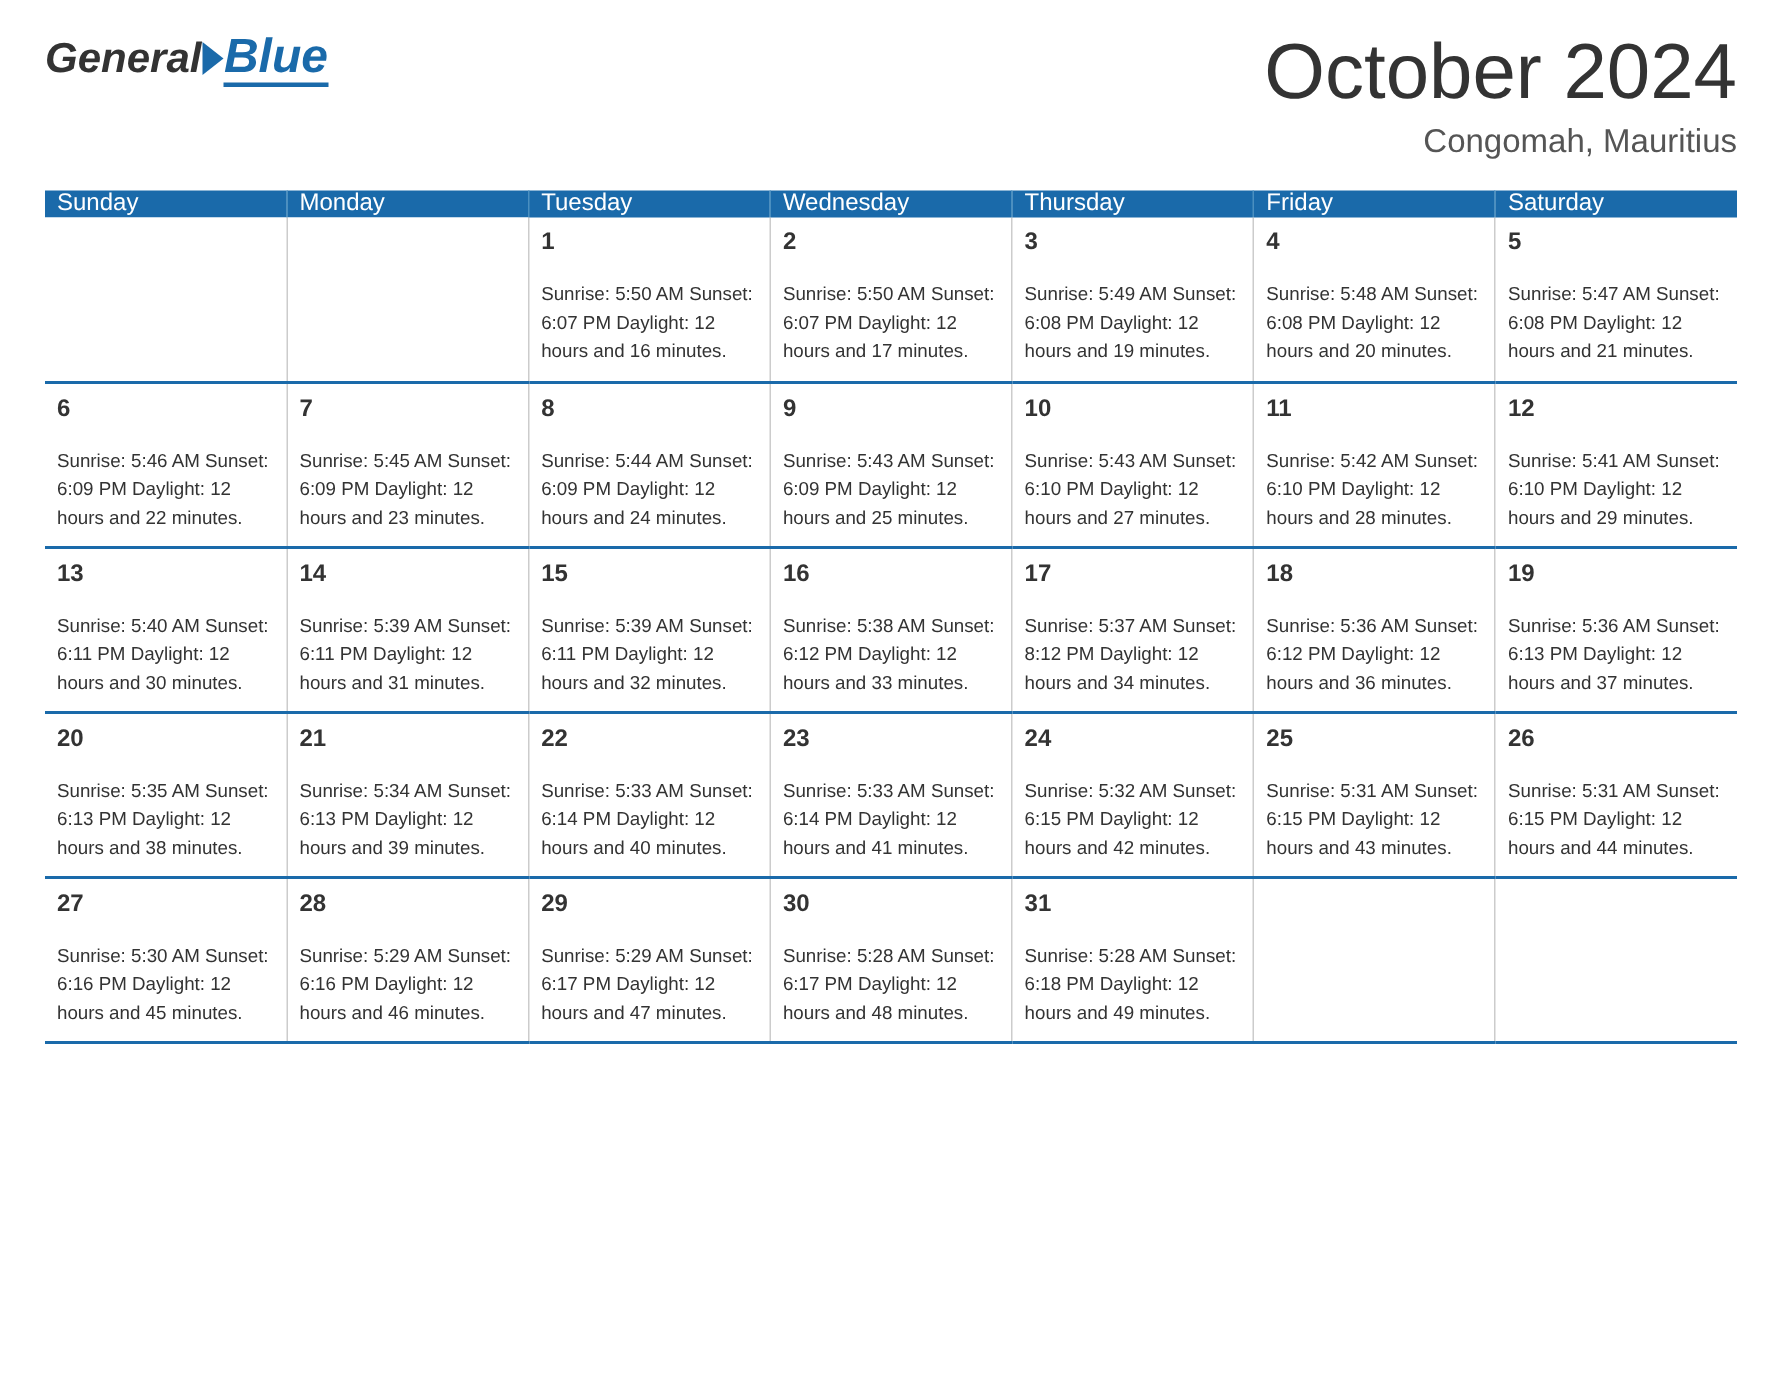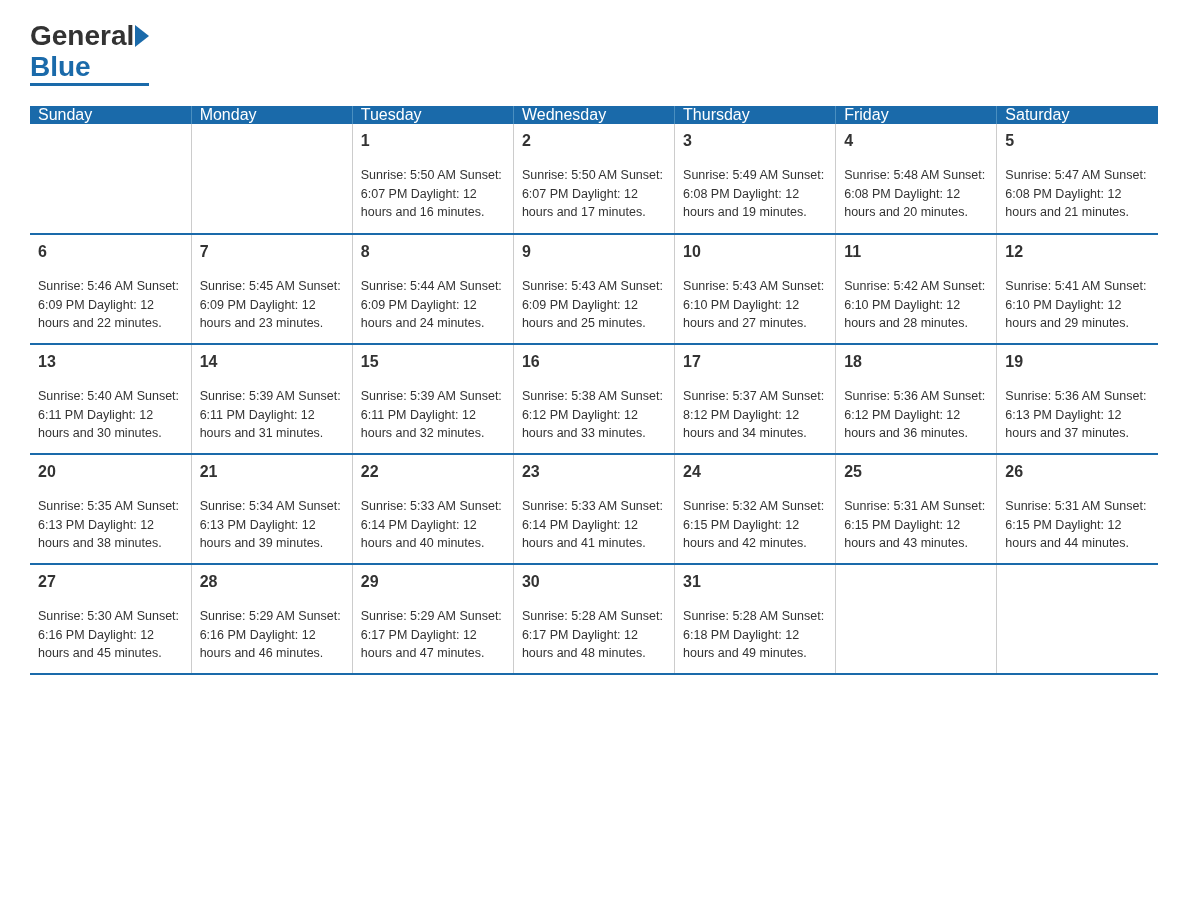--- a/index.html
+++ b/index.html
@@ -70,56 +70,61 @@
       font-size: 12.5px;
       color: #333;
       line-height: 1.5;
       margin-top: 16px;
     }
     .empty-cell {
       background: #fff;
     }
     .logo-wrapper {
       display: flex;
-      flex-direction: column;
+      flex-direction: row;
+      font-style: italic;
     }
     .logo-line1 {
       display: flex;
       align-items: center;
       font-size: 28px;
       font-weight: bold;
       color: #333;
     }
     .logo-line1 .arrow-right {
       width: 0;
       height: 0;
       border-top: 11px solid transparent;
       border-bottom: 11px solid transparent;
       border-left: 14px solid #1a6aaa;
       display: inline-block;
       margin-left: 1px;
     }
     .logo-line2 {
-      font-size: 28px;
+      font-size: 32px;
       font-weight: bold;
       color: #1a6aaa;
       border-bottom: 3px solid #1a6aaa;
       line-height: 1.1;
     }
   </style>
 </head>
 <body>
 
 <div class="header-area">
   <div class="logo-wrapper">
     <div class="logo-line1">
       <span>General</span>
       <span class="arrow-right"></span>
     </div>
     <div class="logo-line2">Blue</div>
+  </div>
+  <div class="title-area">
+    <div class="month-title">October 2024</div>
+    <div class="location-title">Congomah, Mauritius</div>
   </div>
 </div>
 
 <table>
   <thead>
     <tr>
       <th>Sunday</th>
       <th>Monday</th>
       <th>Tuesday</th>
       <th>Wednesday</th>

